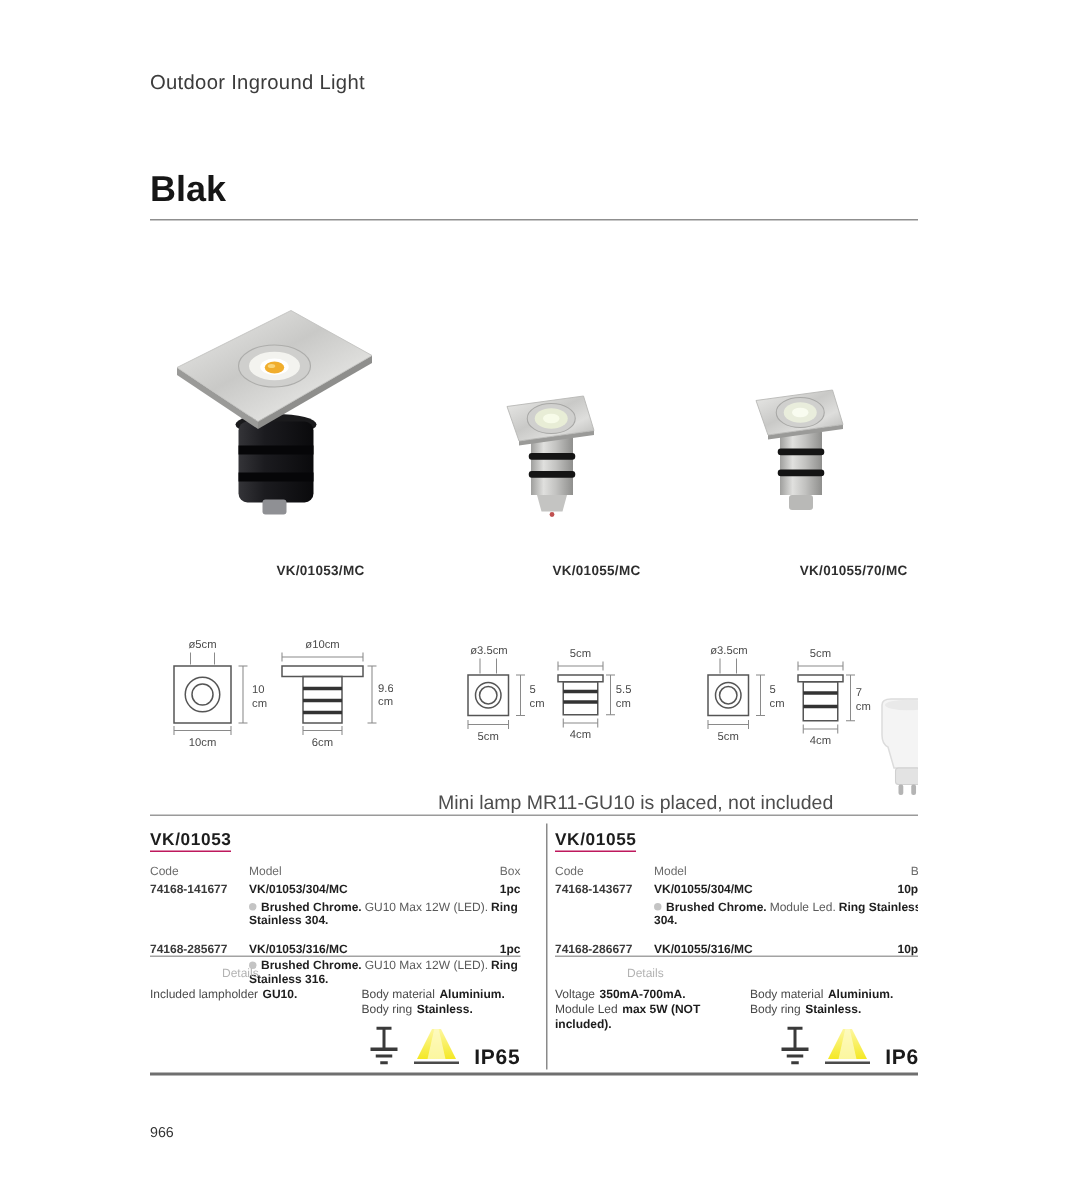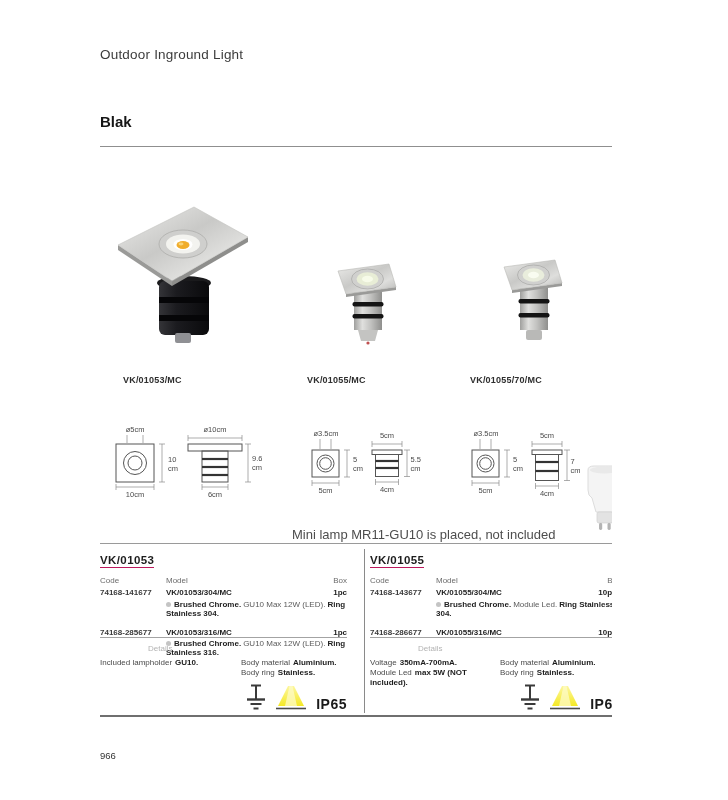--- a/index.html
+++ b/index.html
@@ -3,24 +3,24 @@
 <meta charset="utf-8">
 <style>
   html,body { margin:0; padding:0; background:#fff; }
   #page {
     position:relative; width:612px; height:800px; background:#ffffff;
     font-family:"Liberation Sans", sans-serif; color:#2b2b2b; overflow:hidden;
   }
   .abs { position:absolute; }
 
   .category { left:100px; top:47px; font-size:13.5px; color:#3c3c3c; letter-spacing:.2px; }
-  .title    { left:100px; top:113px; font-size:15px; font-weight:bold; color:#161616; }
+  .title    { left:100px; top:113px; font-size:24px; font-weight:bold; color:#161616; }
   .title-rule { left:100px; top:146px; width:521px; height:1px; background:#8f8f8f; }
 
-  .product-label { top:375px; font-size:9px; font-weight:bold; color:#2e2e2e; text-align:left; letter-spacing:.2px; }
+  .product-label { top:375px; font-size:9px; font-weight:bold; color:#2e2e2e; text-align:right; letter-spacing:.2px; }
 
   .note { left:292px; top:527px; width:312px; text-align:left; font-size:13px; color:#4d4d4d; }
 
   .top-rule    { left:100px; top:543px; width:521px; height:1px; background:#9a9a9a; }
   .v-divider   { left:364px; top:549px; width:1px; height:164px; background:#8a8a8a; }
   .bottom-rule { left:100px; top:715px; width:521px; height:2px; background:#6f6f6f; }
   .page-number { left:100px; top:750px; font-size:9.5px; color:#333; }
 
   .section { position:absolute; top:550px; height:163px; }
   #sec0 { left:100px; width:247px; }

